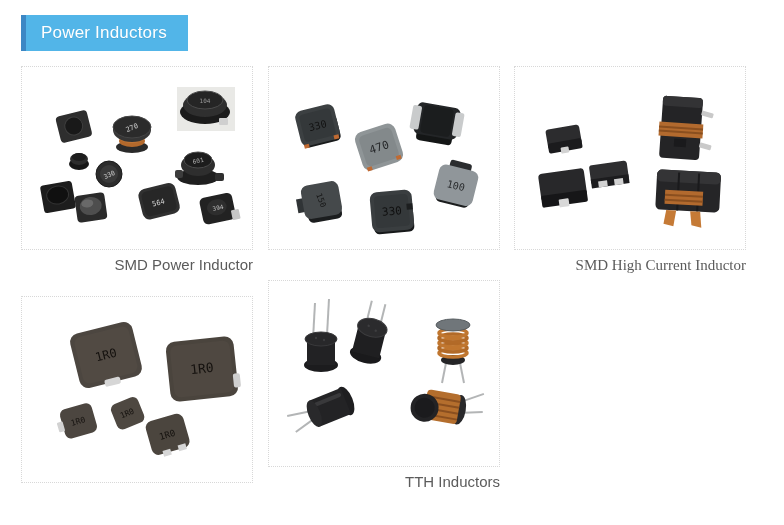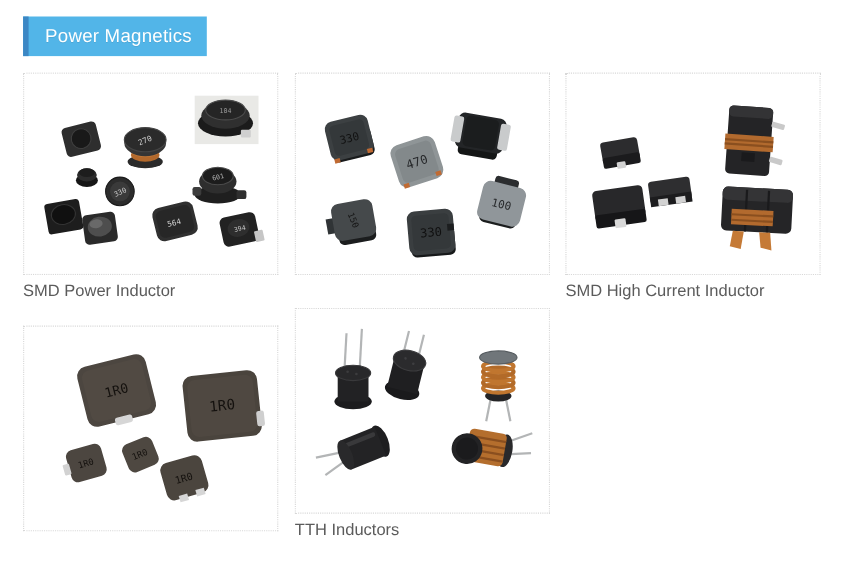--- a/index.html
+++ b/index.html
@@ -17,40 +17,40 @@
     color:#ffffff;font-size:17px;letter-spacing:0.2px;
     text-shadow:0 1px 0 rgba(0,0,0,0.08);
   }
   .card{position:absolute;width:232px;text-decoration:none;display:block;cursor:pointer;}
   .imgbox{
     width:232px;height:184px;box-sizing:border-box;
     border:1px dotted #d8d8d8;background:#ffffff;overflow:hidden;
   }
   .row2 .imgbox{height:187px;}
   .caption{
-    margin-top:5px;text-align:left;font-size:15px;color:#5b5b5b;line-height:20px;
+    margin-top:5px;text-align:right;font-size:15px;color:#5b5b5b;line-height:20px;
   }
   .c1{left:21px;top:66px;}
   .c2{left:268px;top:66px;}
-  .c3{left:514px;top:66px;}
+  .c3{left:514px;top:66px;font-family:Liberation Serif, serif;}
   .c4{left:21px;top:296px;}
   .c5{left:268px;top:280px;}
   svg{display:block;}
   svg text{
     font-family:"DejaVu Sans Mono", monospace;
     text-anchor:middle;
   }
 </style>
 </head>
 <body>
 
 <div class="screen">
 
   <div class="banner">
-    <span>Power Magnetics</span>
+    <span>Power Inductors</span>
   </div>
 
   <a class="card c1">
     <div class="imgbox">
       <svg width="232" height="184" viewBox="0 0 232 184">
 
         <g>
           <rect x="155" y="20" width="58" height="44" fill="#e9e9e6"></rect>
           <ellipse cx="183" cy="45" rx="25" ry="12" fill="#1b1b1b"></ellipse>
           <ellipse cx="183" cy="38" rx="22" ry="12" fill="#2f2f2f"></ellipse>

